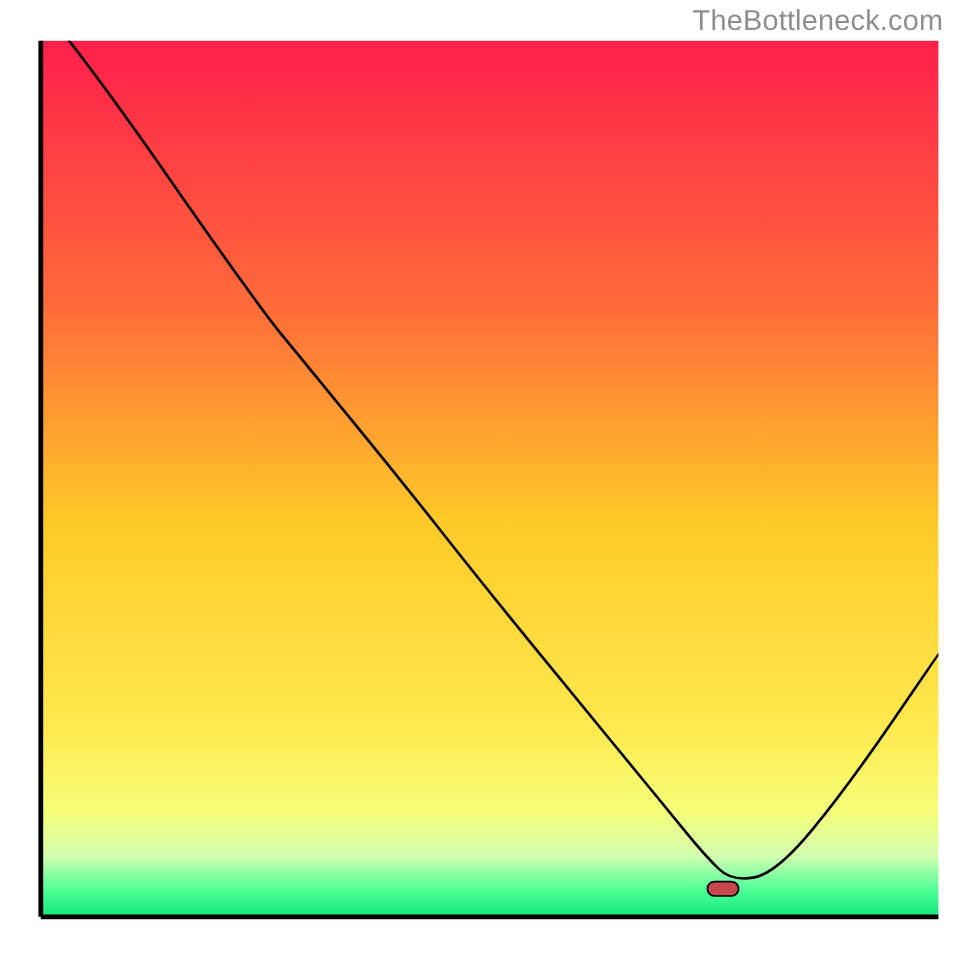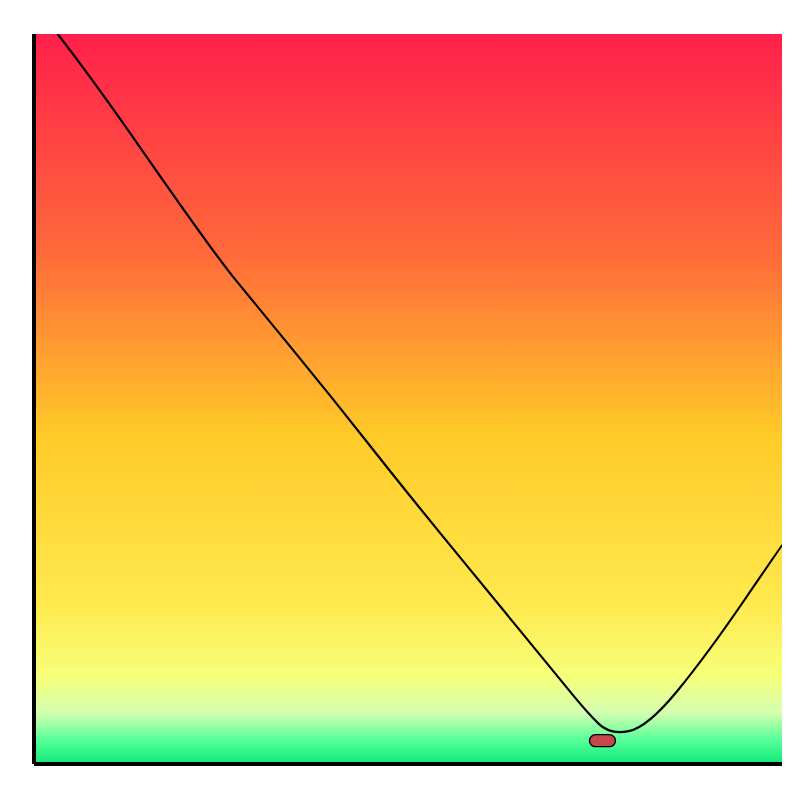--- a/index.html
+++ b/index.html
@@ -48,13 +48,14 @@
         <clipPath id="plot-clip">
           <rect x="34" y="34" width="748" height="730"></rect>
         </clipPath>
       </defs>
       <rect x="34" y="34" width="748" height="730" fill="url(#bg-grad)"></rect>
       <path d="M 34 4.7999999999999545 Q 71.4 48.60000000000002 142.45999999999998 150.80000000000004 Q 213.51999999999998 253.00000000000006 235.95999999999998 280.375 Q 258.4 307.75 295.79999999999995 353.375 Q 333.2 399 370.6 446.45 Q 408 493.9 452.88 548.65 Q 497.76 603.4 512.72 621.65 Q 527.6800000000001 639.9 542.6400000000001 658.15 Q 557.6 676.4 572.56 694.65 Q 587.52 712.9 598.74 723.8499999999999 Q 609.96 734.8 628.6600000000001 731.15 Q 647.36 727.5 677.28 691 Q 707.2 654.5 744.6 599.75 T 782 545" fill="none" stroke="#000" stroke-width="2.2" stroke-linecap="round" stroke-linejoin="round" clip-path="url(#plot-clip)"></path>
       <rect x="589.48" y="734.64" width="26" height="12" rx="6" ry="6" fill="#c6484d" stroke="#000" stroke-width="1.4"></rect>
       <line x1="34" y1="34" x2="34" y2="764" stroke="#000" stroke-width="4"></line>
       <line x1="34" y1="764" x2="782" y2="764" stroke="#000" stroke-width="4"></line>
     </svg>
+  <div class="watermark">TheBottleneck.com</div>
 </div>
 
 </body></html>

